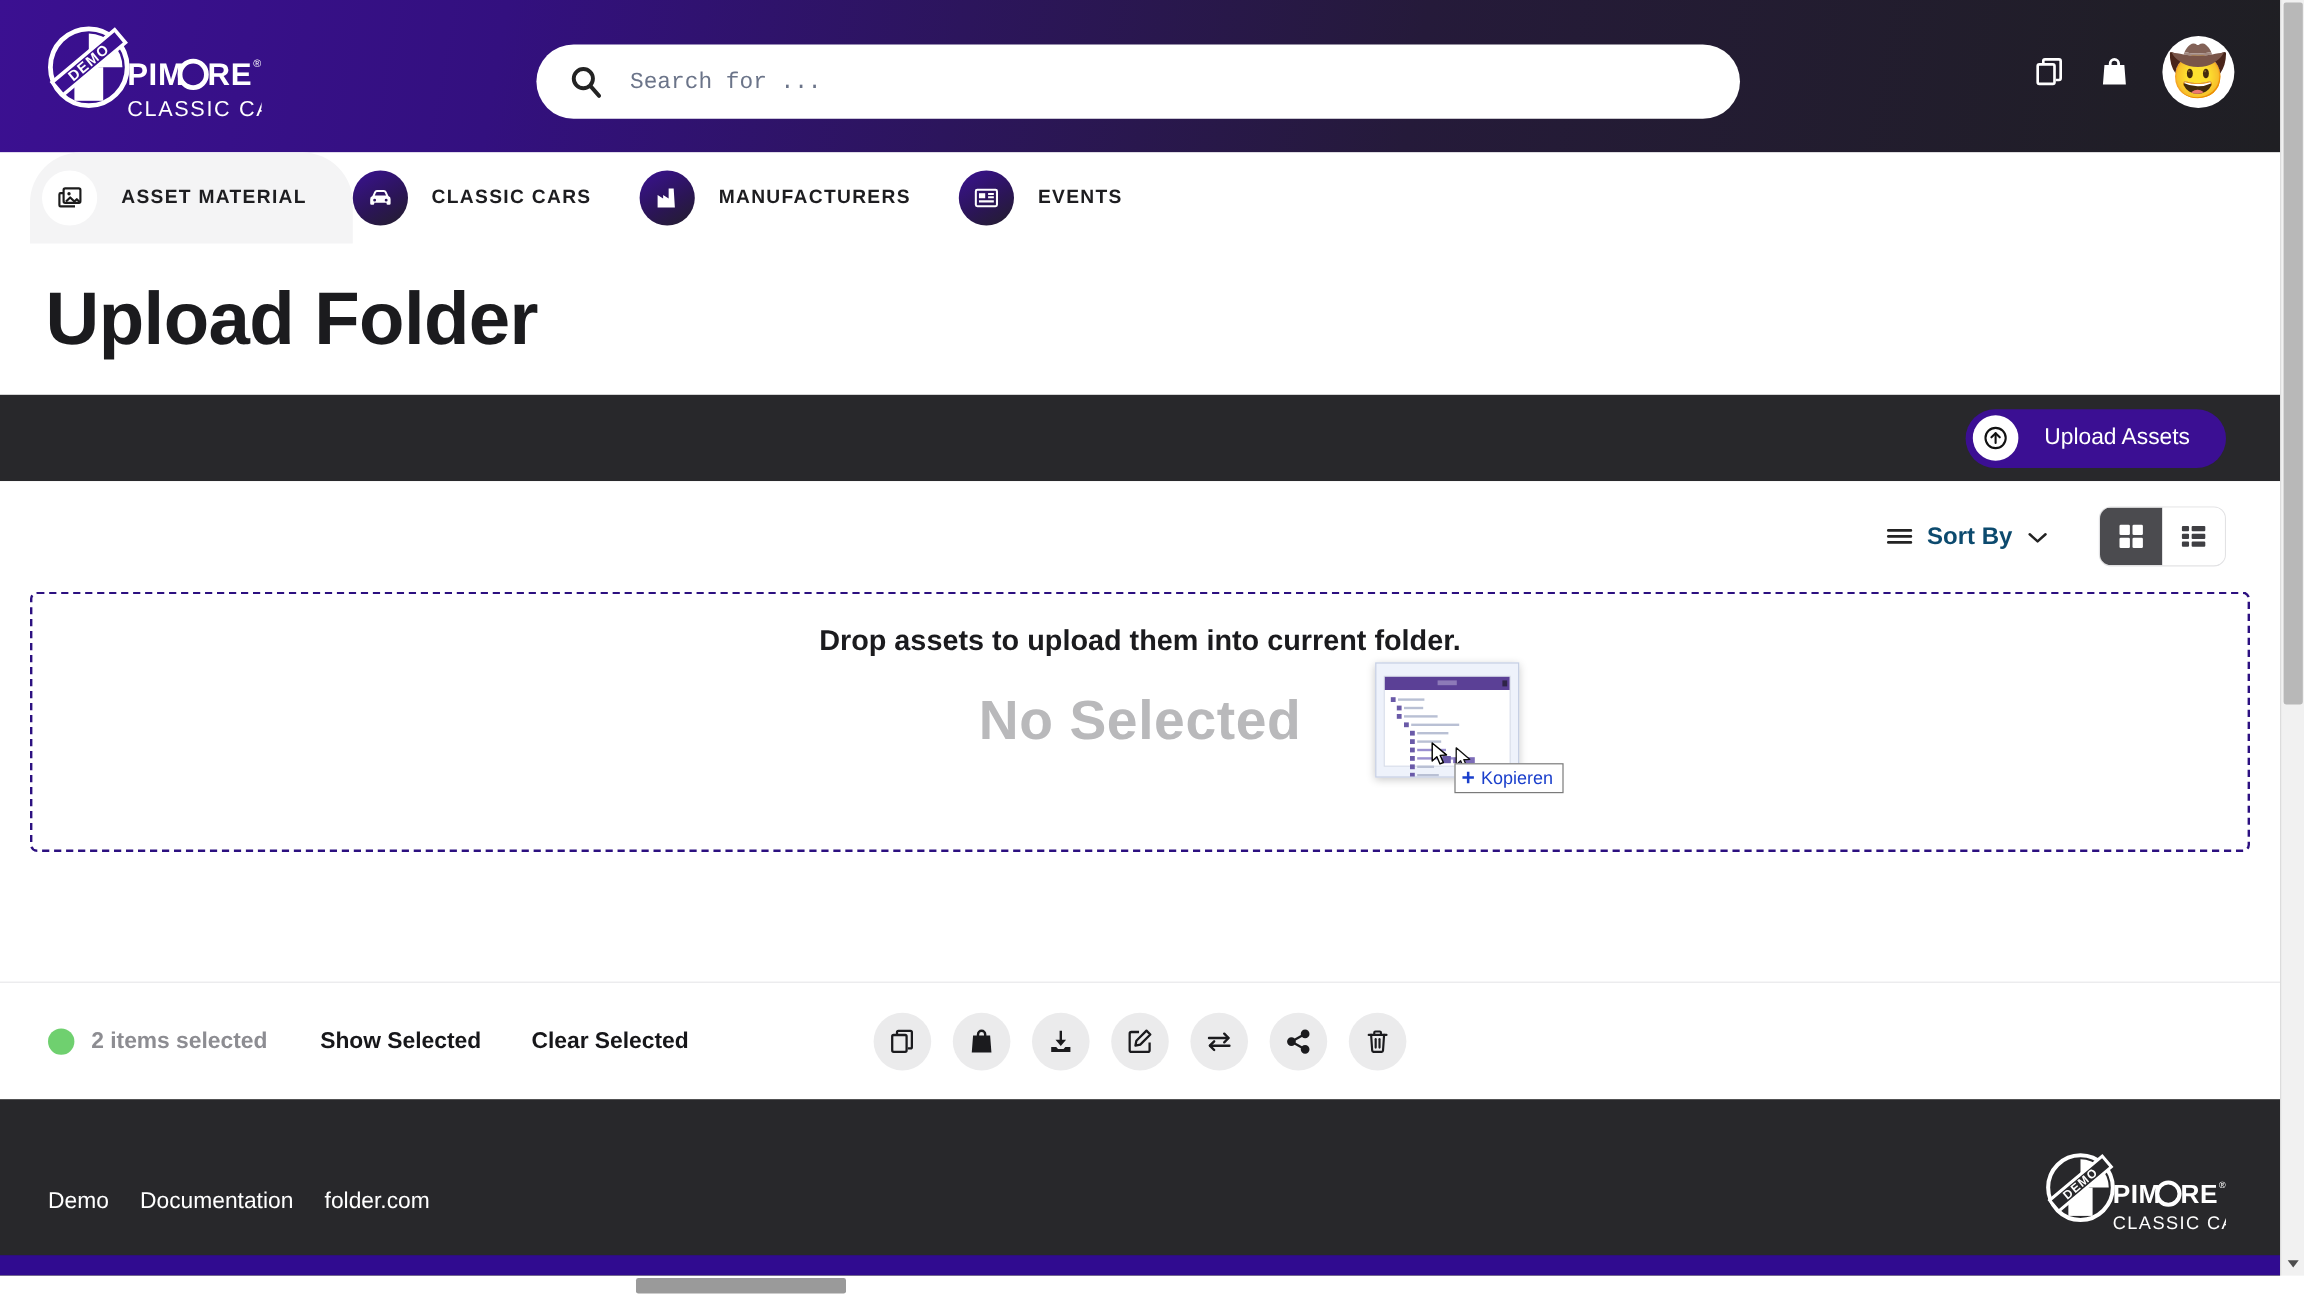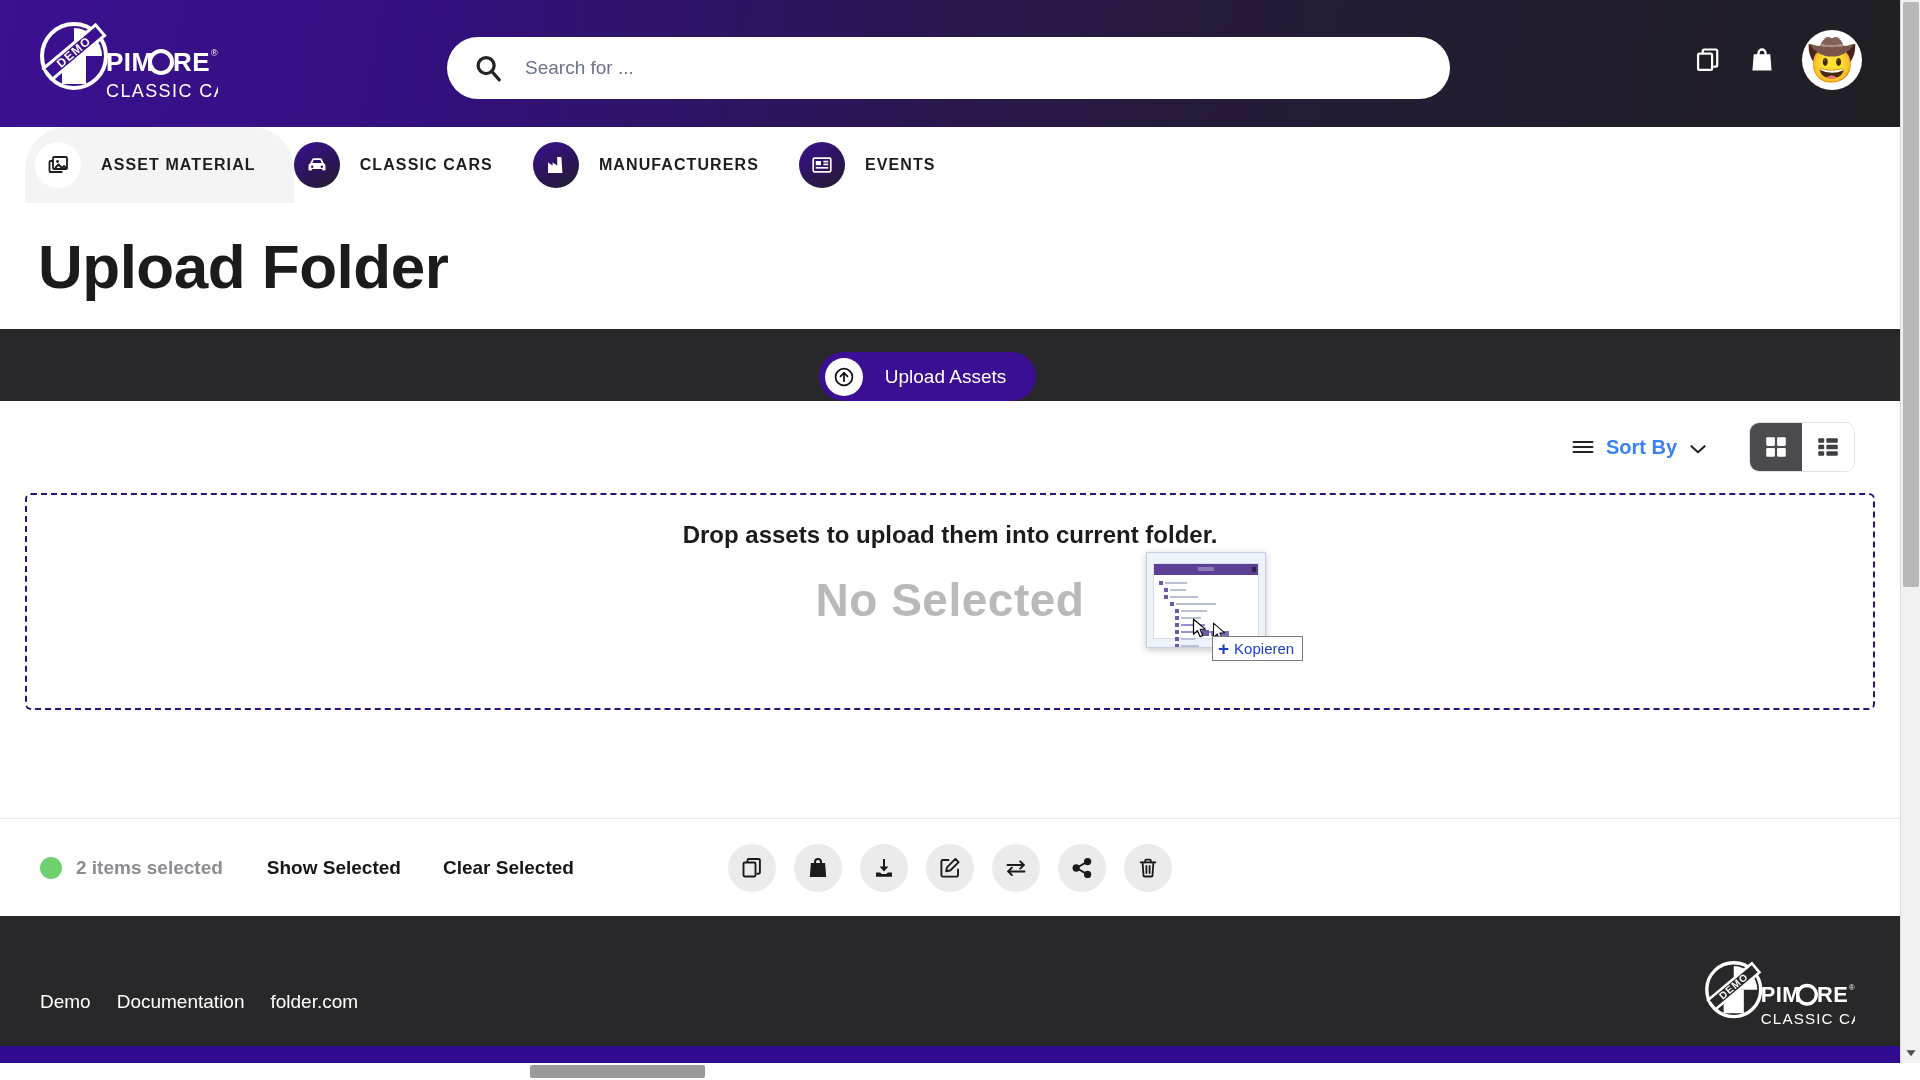--- a/index.html
+++ b/index.html
@@ -66,21 +66,21 @@
     width: 30px; height: 30px;
     flex: 0 0 30px;
     margin-right: 22px;
     color: #232323;
   }
 
   .search-input {
     flex: 1 1 auto;
     border: 0;
     outline: none;
-    font-family: Liberation Sans, sans-serif;
+    font-family: Liberation Mono, monospace;
     font-size: 19px;
     color: #46506b;
     background: transparent;
   }
   .search-input::placeholder { color: #6b7489; }
 
   .header-actions {
     position: absolute;
     right: 38px;
     top: 30px;
@@ -179,21 +179,20 @@
 
   
   .action-band {
     background: #28282b;
     height: 72px;
     display: flex;
     align-items: center;
     justify-content: flex-end;
     padding-right: 45px;
     gap: 34px;
-    flex-direction: column;
   }
 
   .pill-btn {
     display: flex;
     align-items: center;
     height: 49px;
     border-radius: 26px;
     background: #3b0f93;
     border: 0;
     padding: 0 30px 0 6px;
@@ -234,21 +233,21 @@
     display: flex;
     align-items: center;
     gap: 12px;
     cursor: pointer;
     padding-right: 20px;
   }
   .sortby .bars { width: 22px; height: 16px; color: #232323; }
   .sortby .lbl {
     font-size: 20px;
     font-weight: 700;
-    color: #3b82f6;
+    color: #0c4a6e;
   }
   .sortby .chev { width: 18px; height: 12px; color: #232323; }
 
   .view-toggle {
     display: flex;
     border-radius: 10px;
     overflow: hidden;
     border: 1px solid #e2e2e4;
   }
   .view-btn {

